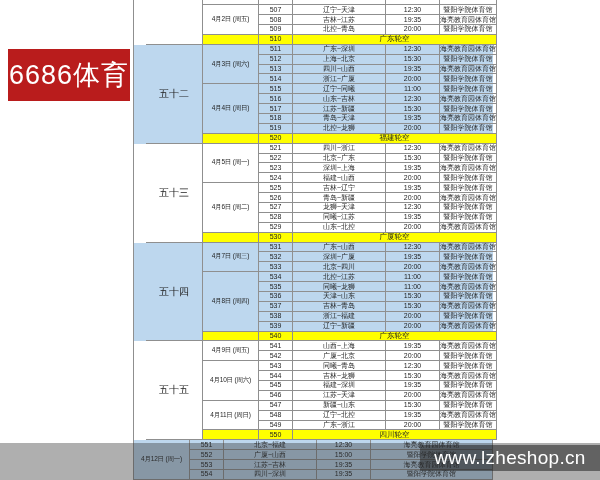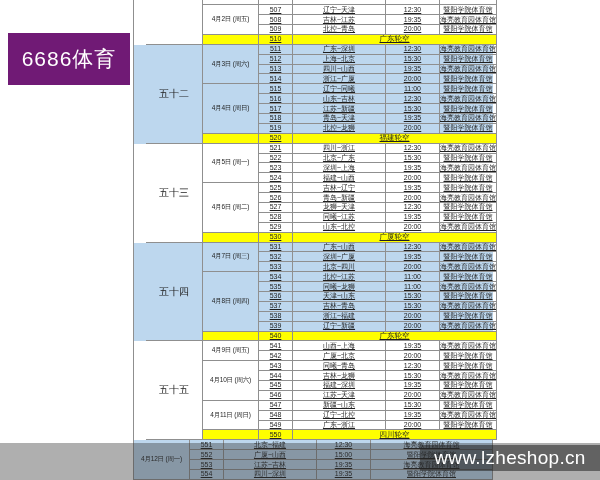--- a/index.html
+++ b/index.html
@@ -6,24 +6,24 @@
   html,body { width:600px; height:480px; }
   body {
     position: relative;
     background: #ffffff;
     font-family: "Liberation Sans", sans-serif;
     overflow: hidden;
     color: #1e1e1e;
   }
   
   .logo {
-    position: absolute; left: 8px; top: 33px; width: 122px; height: 52px;
-    background: #701a75; color: #fff;
+    position: absolute; left: 8px; top: 49px; width: 122px; height: 52px;
+    background: #b91c1c; color: #fff;
     display: flex; align-items: center; justify-content: center;
-    font-size: 21px; letter-spacing: 1px;
+    font-size: 27px; letter-spacing: 1px;
   }
   
   .table {
     position: absolute; left: 133px; top: 0; width: 360px;
     border-left: 1px solid #8f8f8f;
   }
   .section { display: flex; }
   .week-cell {
     width: 57px; flex: 0 0 57px;
     border-right: 1px solid #8f8f8f; border-bottom: 1px solid #8f8f8f;
@@ -32,21 +32,21 @@
   }
   .section-body { flex: 1; display: flex; flex-direction: column; }
   .group { display: flex; }
   .date-cell {
     width: 56px; flex: 0 0 56px;
     border-right: 1px solid #8f8f8f; border-bottom: 1px solid #8f8f8f;
     display: flex; align-items: center; justify-content: center;
     font-size: 6.5px; white-space: nowrap; overflow: hidden; letter-spacing: -0.2px;
   }
   .rows { flex: 1; display: flex; flex-direction: column; }
-  .mrow { display: flex; height: 9.9px; text-decoration: underline; }
+  .mrow { display: flex; height: 9.9px; }
   .mrow.partial { height: 5.2px; }
   .cell {
     border-right: 1px solid #8f8f8f; border-bottom: 1px solid #8f8f8f;
     font-size: 7px; line-height: 8px;
     display: flex; align-items: center; justify-content: center;
     white-space: nowrap; overflow: hidden;
   }
   .c-date  { width: 56px; flex: 0 0 56px; }
   .c-no    { width: 34px; flex: 0 0 34px; }
   .c-teams { width: 93px; flex: 0 0 93px; }

